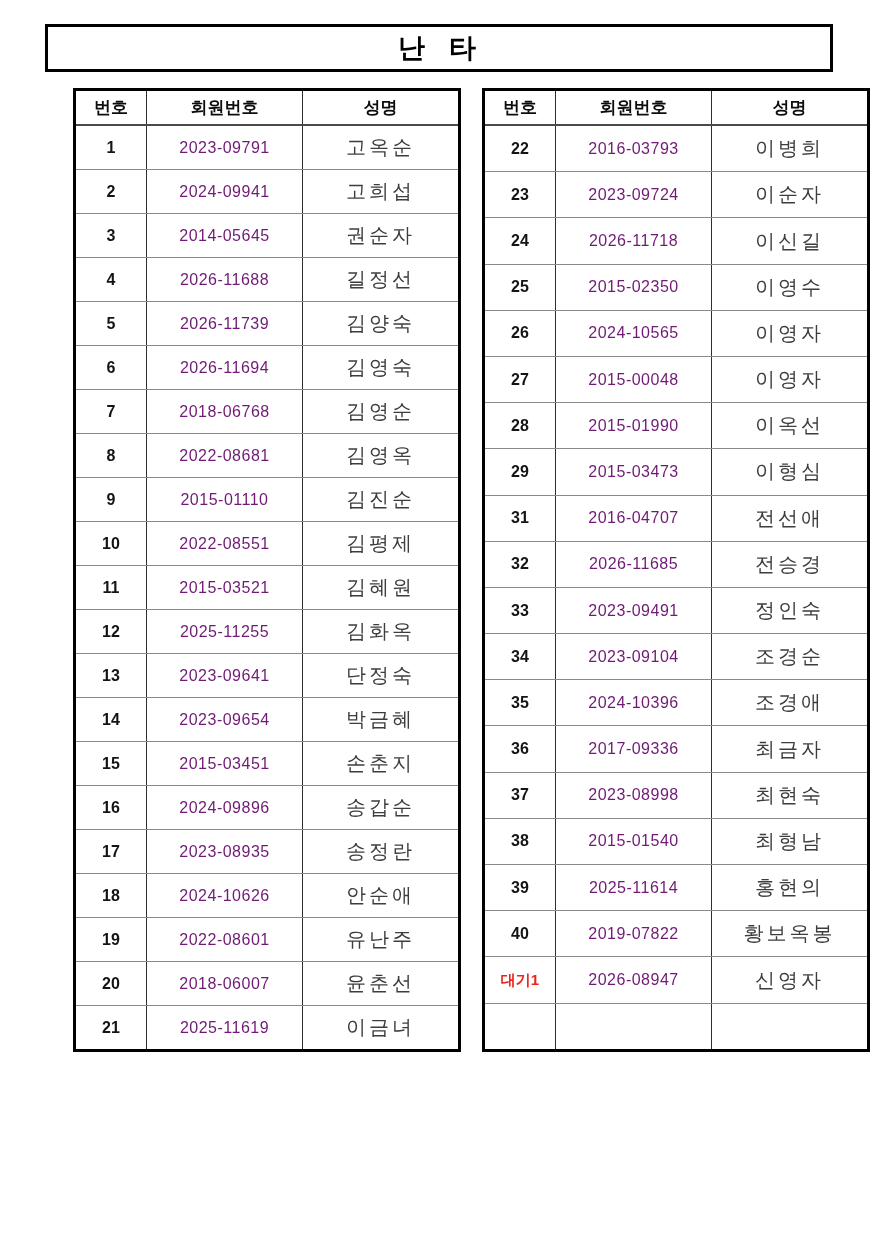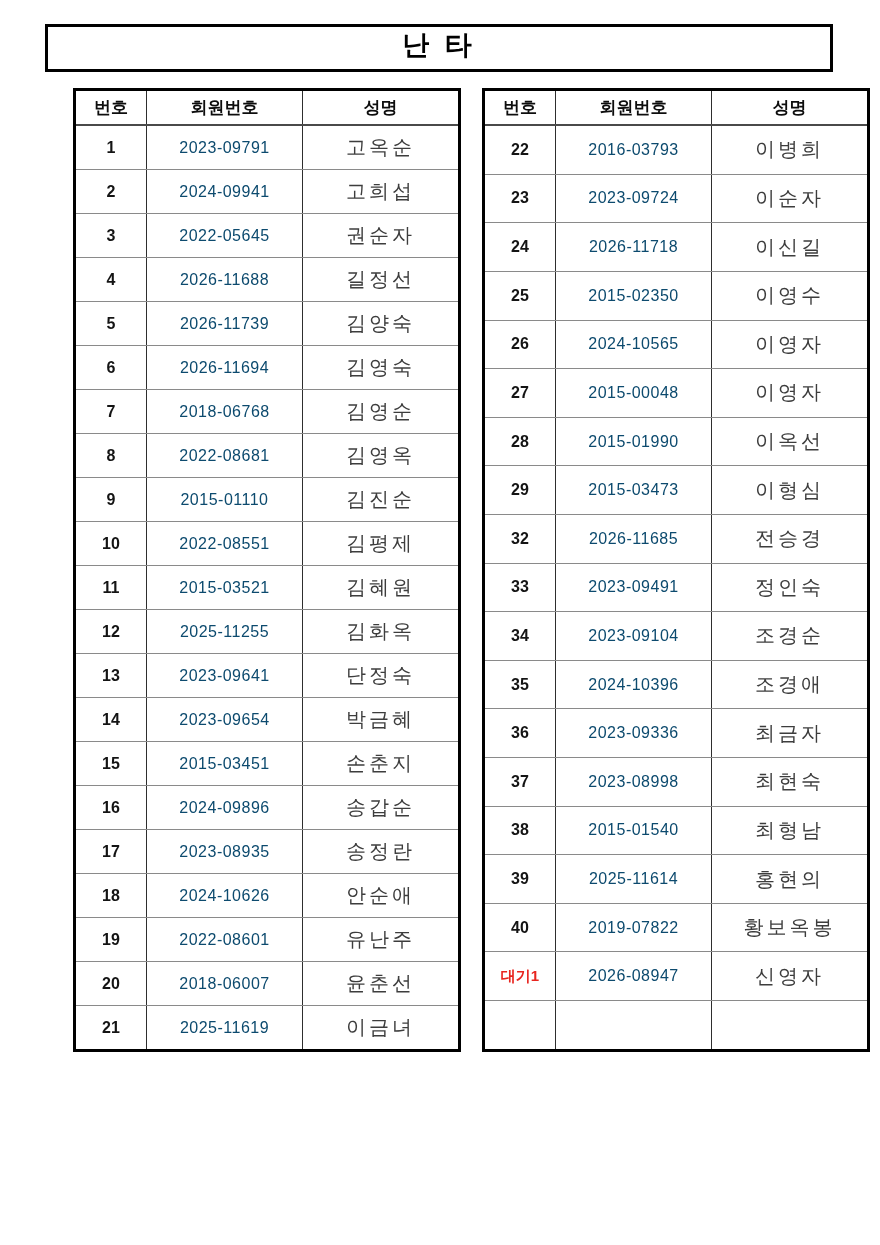--- a/index.html
+++ b/index.html
@@ -16,22 +16,23 @@
     overflow: hidden;
   }
   .title-box {
     position: absolute;
     left: 45px;
     top: 24px;
     width: 782px;
     height: 42px;
     border: 3px solid #000000;
     display: flex;
-    align-items: flex-start;
+    align-items: center;
     justify-content: center;
+    font-family: Liberation Mono, monospace;
   }
   .title-box .title {
     font-size: 27px;
     font-weight: bold;
     color: #000000;
     letter-spacing: 4px;
   }
   .tables-wrap {
     position: absolute;
     left: 45px;
@@ -74,21 +75,21 @@
     overflow: hidden;
     white-space: nowrap;
   }
   td.cell-no {
     font-size: 16px;
     font-weight: bold;
     color: #141414;
   }
   td.cell-id {
     font-size: 16px;
-    color: #0c4a6e;
+    color: #701a75;
     letter-spacing: 0.5px;
   }
   td.cell-name {
     font-size: 20px;
     color: #3d3d3d;
     letter-spacing: 3px;
   }
   tr.waiting td.cell-no {
     color: var(--waiting-red, #e8251f);
     font-size: 15px;
@@ -124,21 +125,21 @@
             <td class="cell-id">2023-09791</td>
             <td class="cell-name">고옥순</td>
           </tr>
           <tr>
             <td class="cell-no">2</td>
             <td class="cell-id">2024-09941</td>
             <td class="cell-name">고희섭</td>
           </tr>
           <tr>
             <td class="cell-no">3</td>
-            <td class="cell-id">2022-05645</td>
+            <td class="cell-id">2014-05645</td>
             <td class="cell-name">권순자</td>
           </tr>
           <tr>
             <td class="cell-no">4</td>
             <td class="cell-id">2026-11688</td>
             <td class="cell-name">길정선</td>
           </tr>
           <tr>
             <td class="cell-no">5</td>
             <td class="cell-id">2026-11739</td>
@@ -275,20 +276,25 @@
             <td class="cell-no">28</td>
             <td class="cell-id">2015-01990</td>
             <td class="cell-name">이옥선</td>
           </tr>
           <tr>
             <td class="cell-no">29</td>
             <td class="cell-id">2015-03473</td>
             <td class="cell-name">이형심</td>
           </tr>
           <tr>
+            <td class="cell-no">31</td>
+            <td class="cell-id">2016-04707</td>
+            <td class="cell-name">전선애</td>
+          </tr>
+          <tr>
             <td class="cell-no">32</td>
             <td class="cell-id">2026-11685</td>
             <td class="cell-name">전승경</td>
           </tr>
           <tr>
             <td class="cell-no">33</td>
             <td class="cell-id">2023-09491</td>
             <td class="cell-name">정인숙</td>
           </tr>
           <tr>
@@ -296,21 +302,21 @@
             <td class="cell-id">2023-09104</td>
             <td class="cell-name">조경순</td>
           </tr>
           <tr>
             <td class="cell-no">35</td>
             <td class="cell-id">2024-10396</td>
             <td class="cell-name">조경애</td>
           </tr>
           <tr>
             <td class="cell-no">36</td>
-            <td class="cell-id">2023-09336</td>
+            <td class="cell-id">2017-09336</td>
             <td class="cell-name">최금자</td>
           </tr>
           <tr>
             <td class="cell-no">37</td>
             <td class="cell-id">2023-08998</td>
             <td class="cell-name">최현숙</td>
           </tr>
           <tr>
             <td class="cell-no">38</td>
             <td class="cell-id">2015-01540</td>

